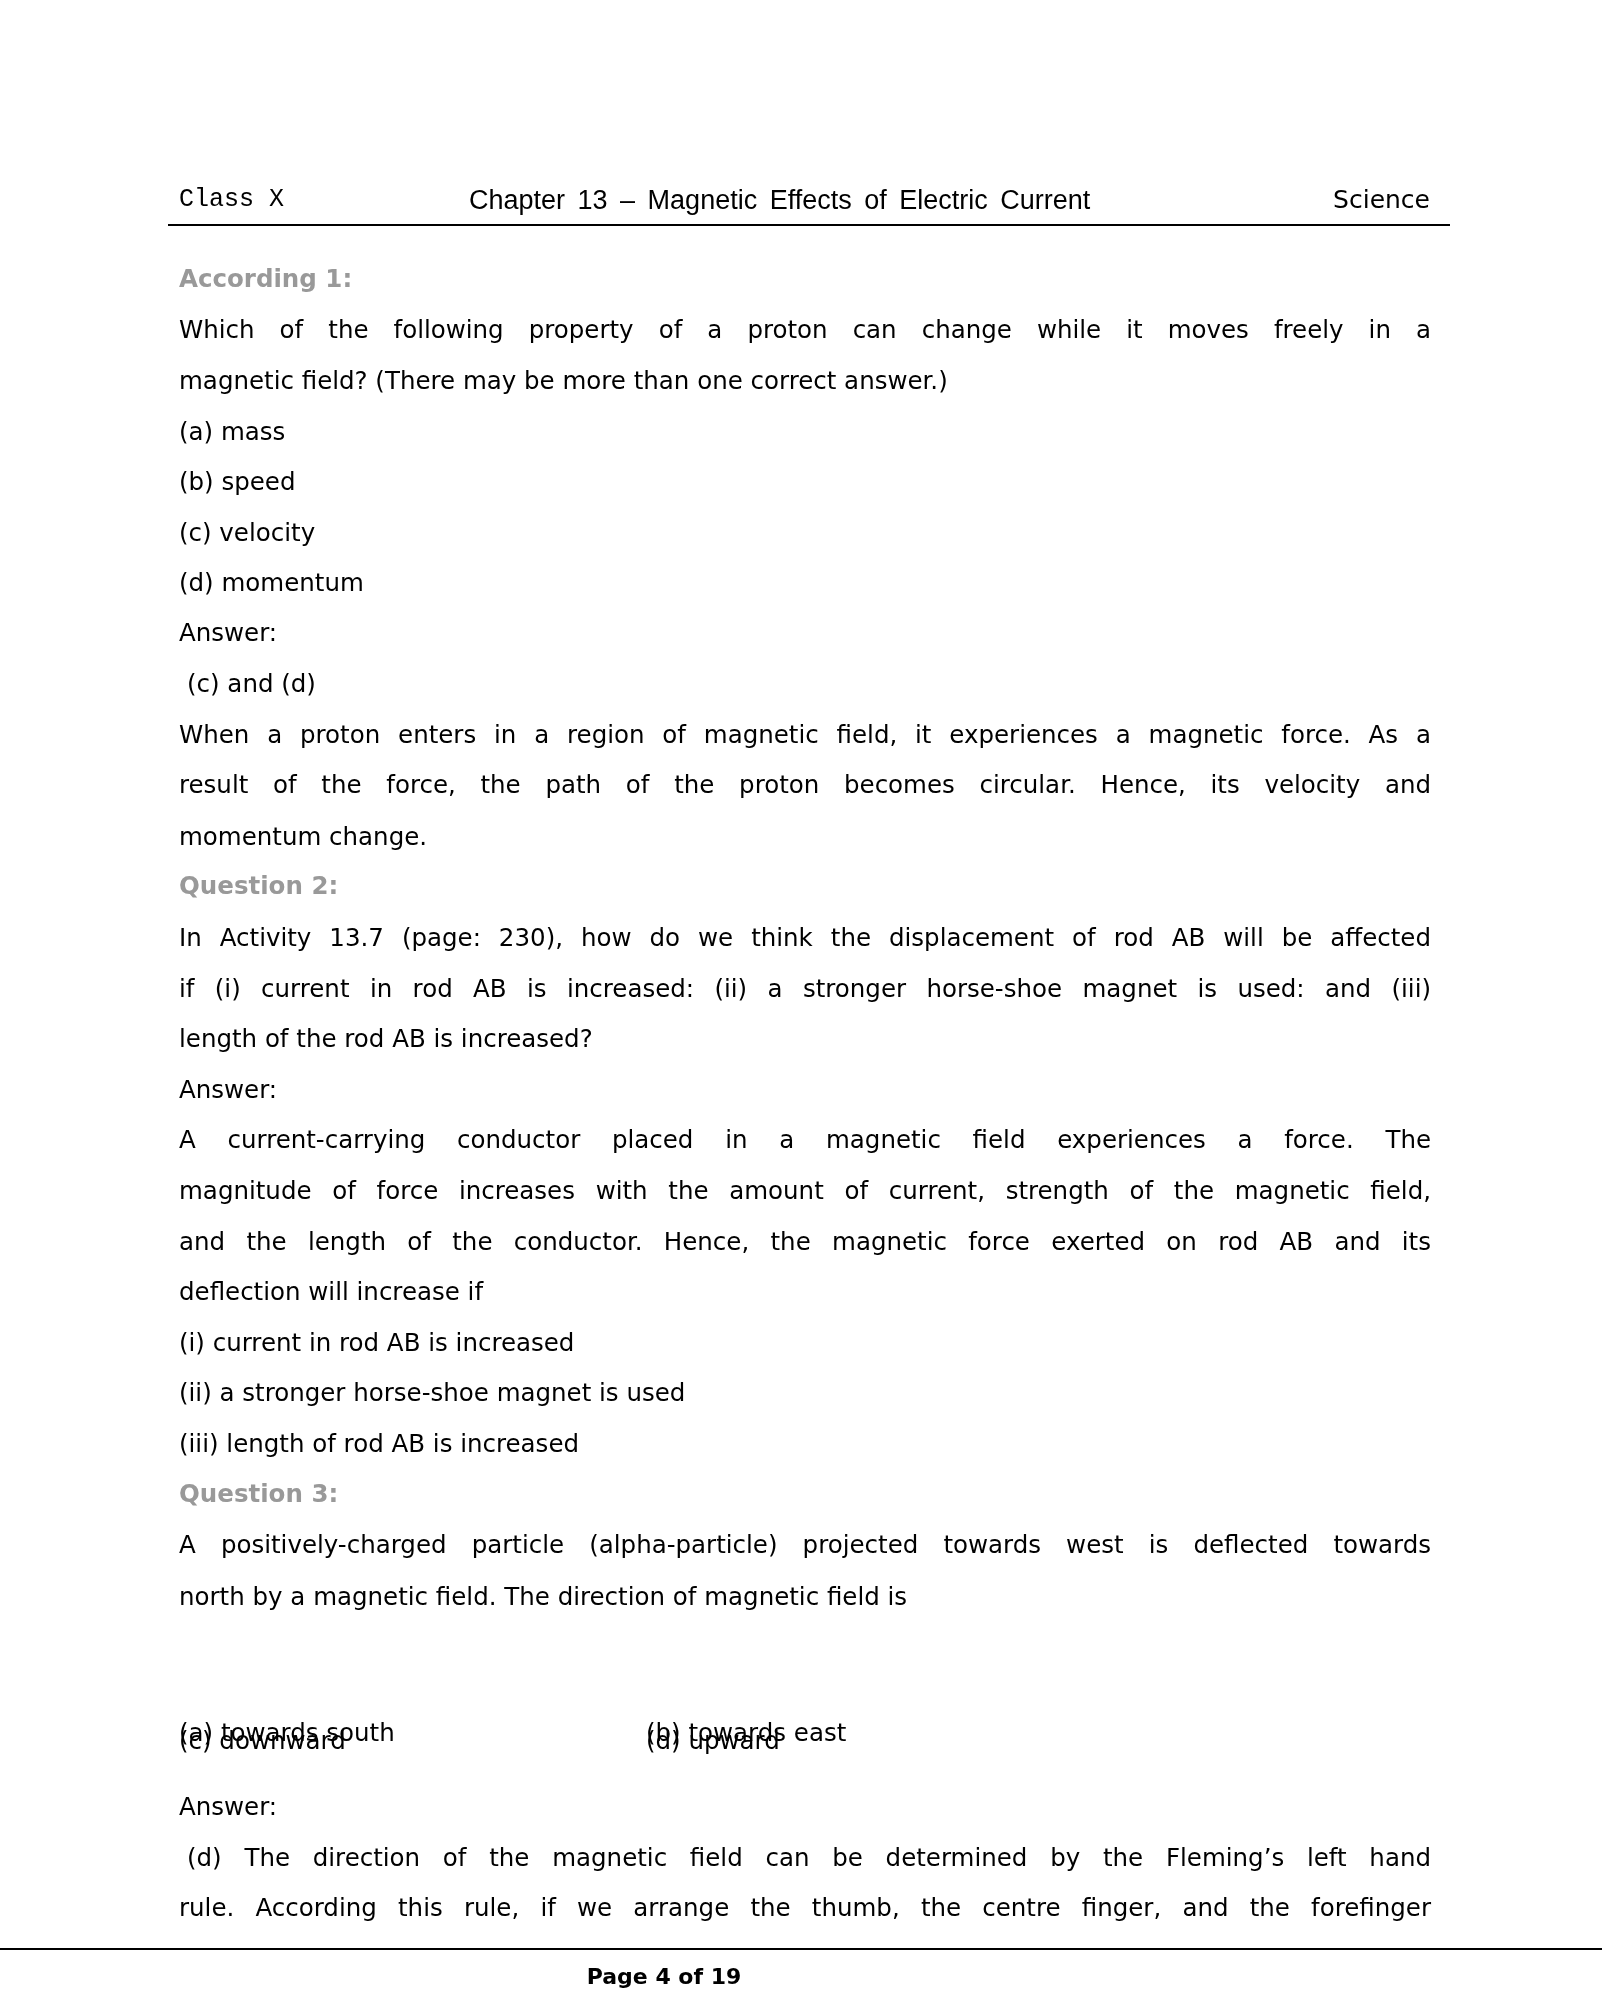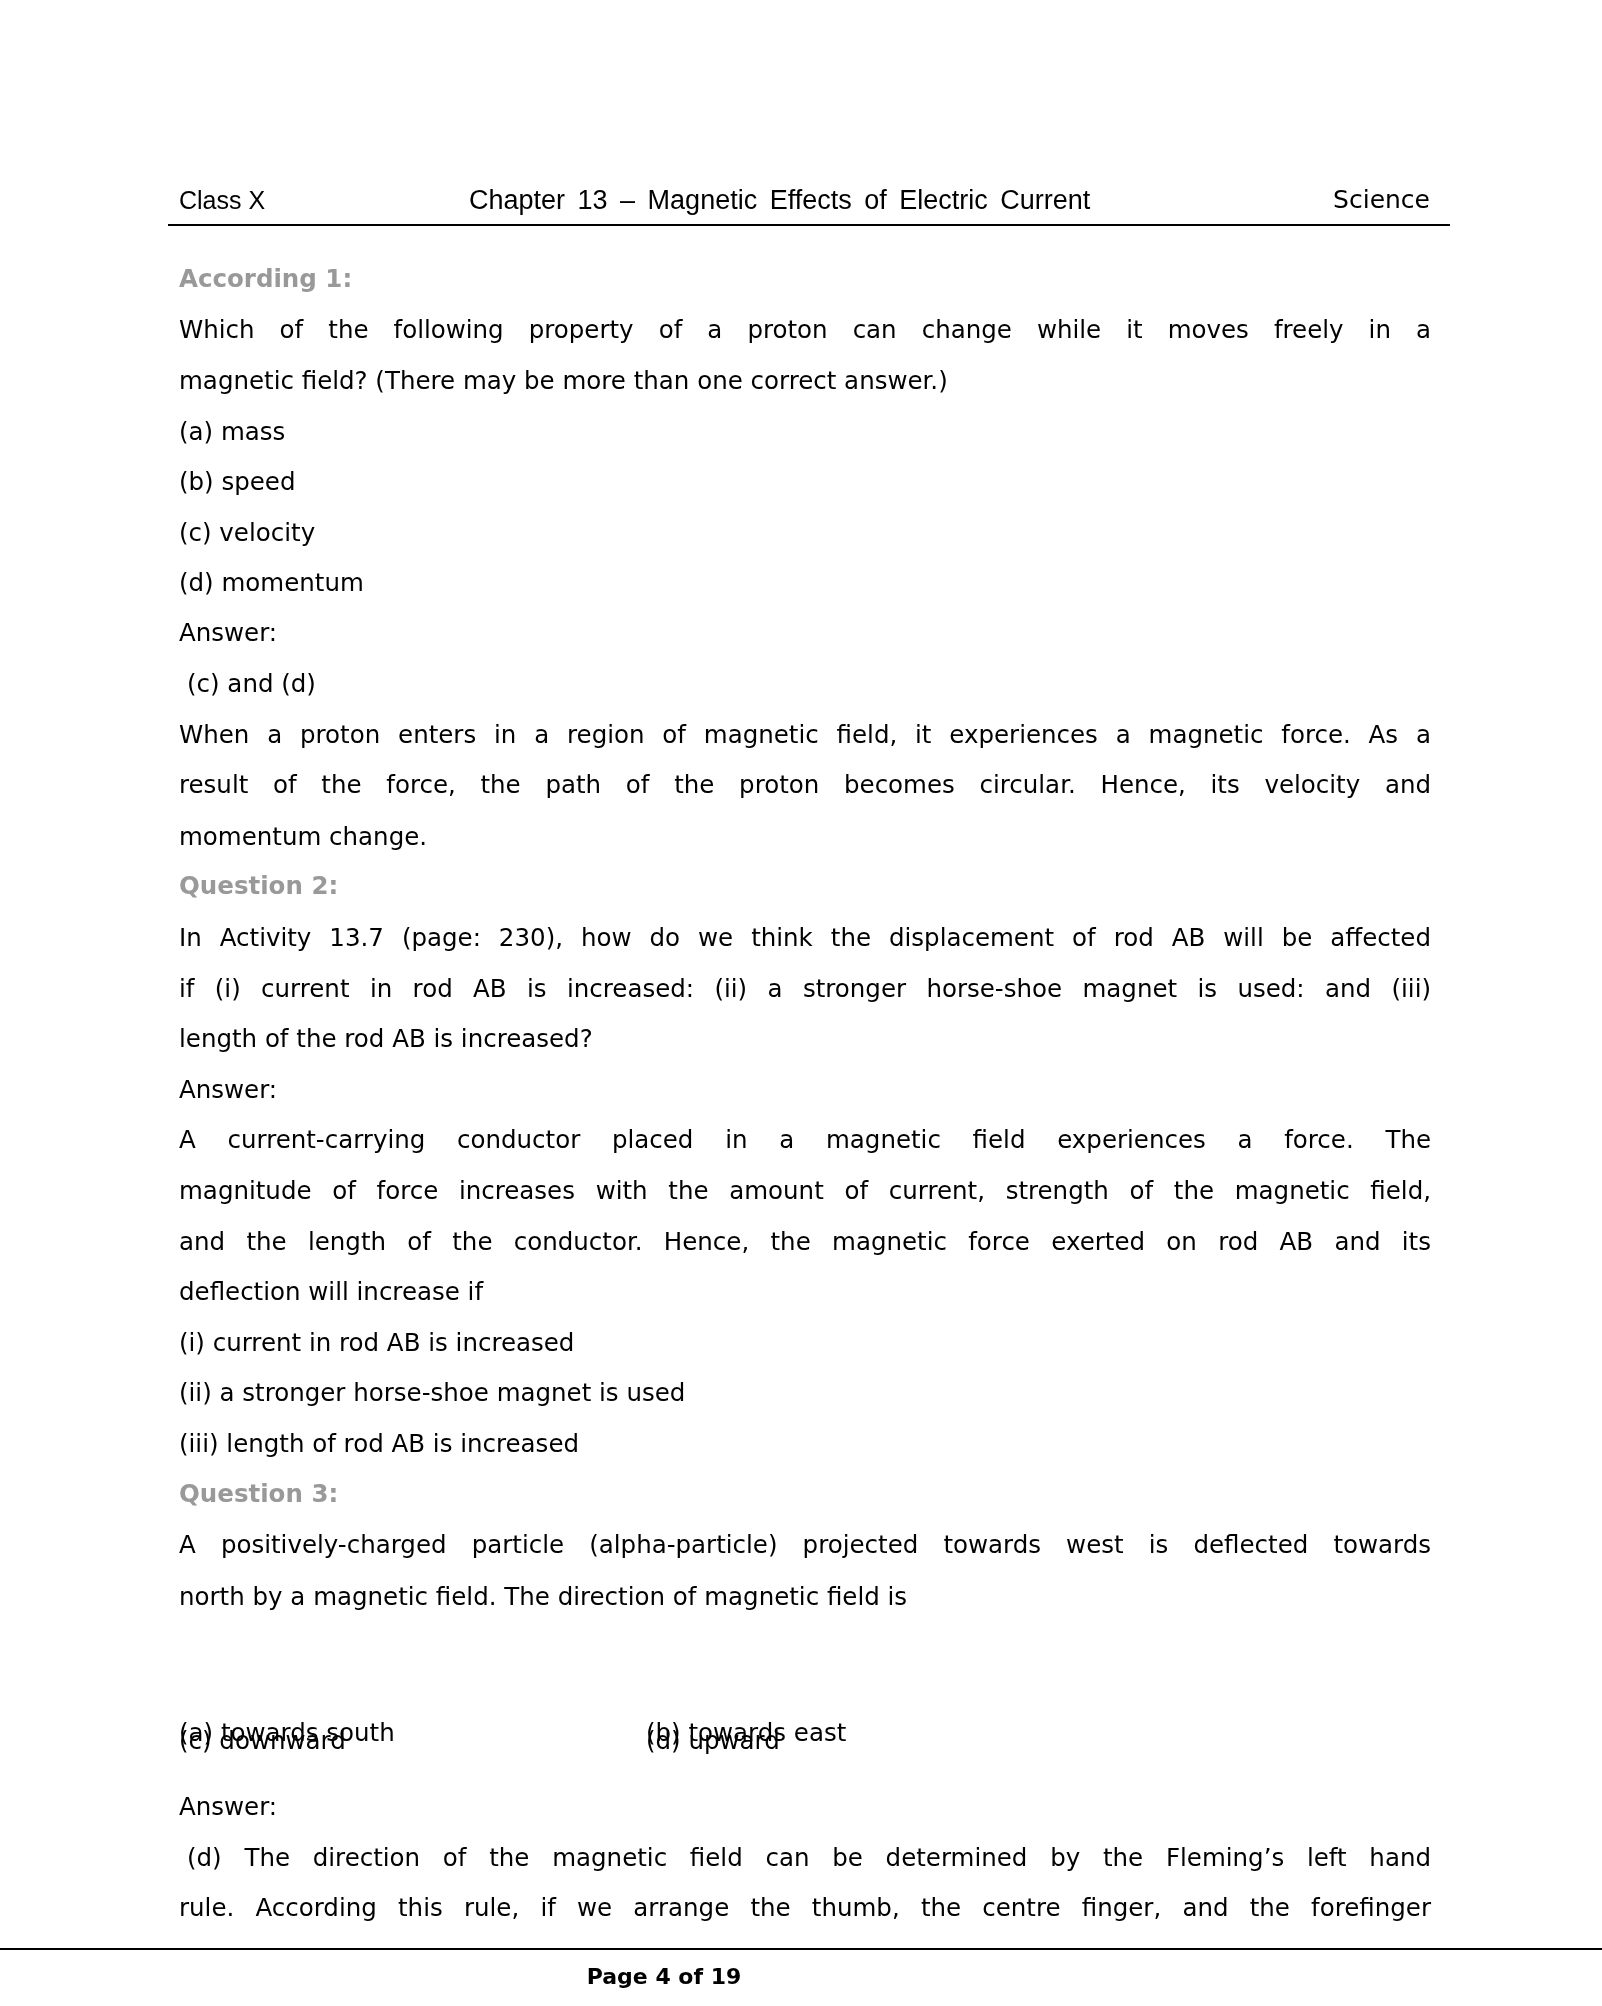--- a/index.html
+++ b/index.html
@@ -1,18 +1,18 @@
 <!DOCTYPE html>
 <html><head>
 <meta charset="utf-8">
 <style>
   html, body { margin:0; padding:0; background:#ffffff; }
   body { width:1602px; height:2006px; position:relative; overflow:hidden; color:#000; }
   .hdr { position:absolute; top:182px; font-size:27px; line-height:36px; white-space:nowrap; }
-  .hdr-left { left:179px; font-family:Liberation Sans, sans-serif; font-size:25px; }
+  .hdr-left { left:179px; font-family:Liberation Mono, monospace; font-size:25px; }
   .hdr-center { left:469px; font-family:"Liberation Sans", sans-serif; word-spacing:5px;text-align:center; }
   .hdr-right { right:172px; font-family:"DejaVu Sans", sans-serif; font-size:25px; text-align:left; }
   .rule-top { position:absolute; left:168px; top:224px; width:1282px; height:2px; background:#000; }
   .rule-bottom { position:absolute; left:0; top:1948px; width:1602px; height:2px; background:#000; }
   .ln { position:absolute; left:179px; width:1252px; height:51px; line-height:51px;
         font-family:"DejaVu Sans", sans-serif; font-size:24.5px; white-space:nowrap; }
   .ln.just { text-align:justify; text-align-last:justify; }
   .ln.indent { padding-left:8px; box-sizing:border-box; }
   .qlabel { font-weight:bold; color:#999999; }
   .opt-b { position:absolute; left:459px;margin-left:8px; }

